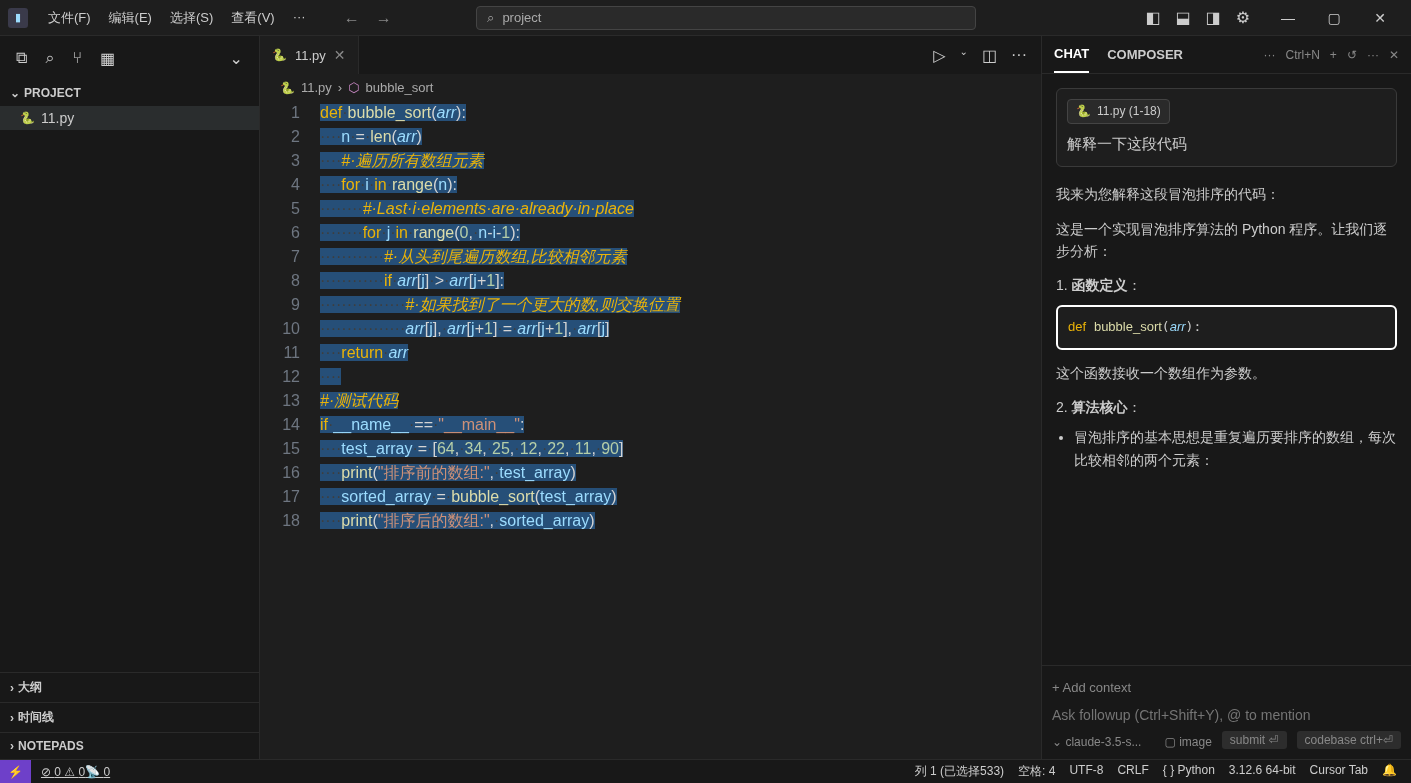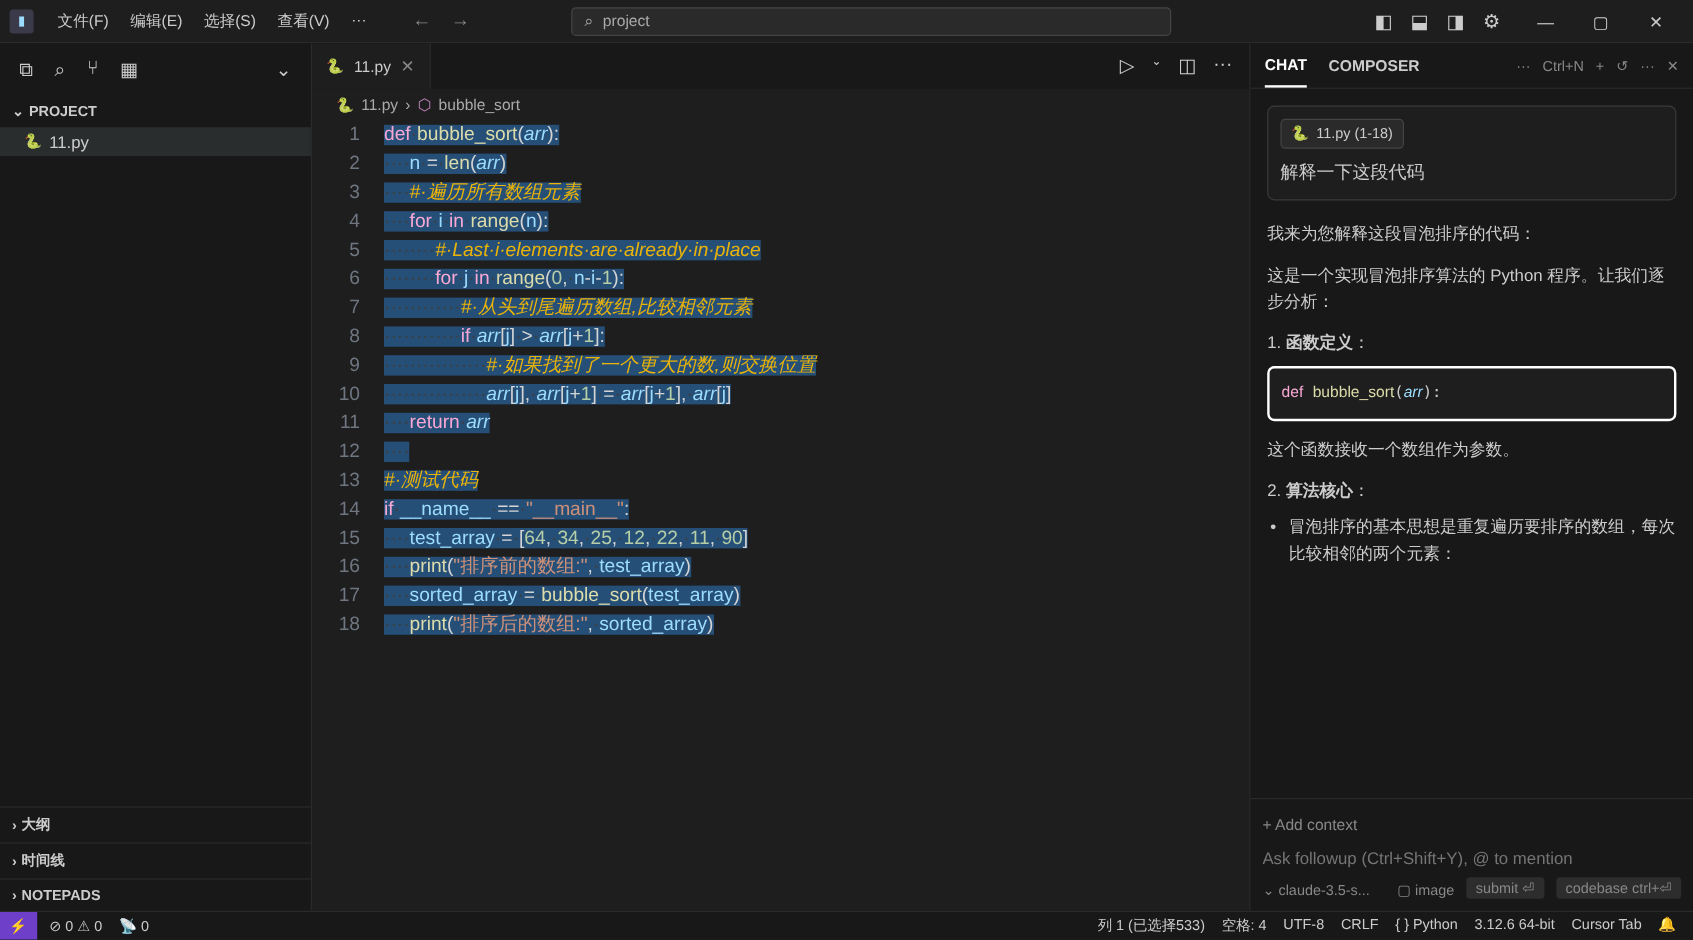--- a/index.html
+++ b/index.html
@@ -27,21 +27,21 @@
 .editor-area { flex:1; display:flex; flex-direction:column; background:#1e1e1e; min-width:0; }
 .tabs-bar { height:38px; background:#181818; display:flex; align-items:center; }
 .tab { height:38px; background:#1e1e1e; padding:0 12px; display:flex; align-items:center; gap:8px; font-size:13px; border-right:1px solid #2a2a2a; }
 .tab-close { color:#888; cursor:pointer; font-size:14px; }
 .tab-actions { margin-left:auto; display:flex; gap:14px; padding:0 14px; color:#ccc; }
 .breadcrumb { padding:6px 20px; font-size:13px; color:#aaa; display:flex; align-items:center; gap:6px; }
 .bc-icon { color:#c586c0; }
 .code-area { flex:1; display:flex; font-family:Consolas,monospace; font-size:16px; line-height:24px; overflow:auto; }
 .gutter { width:60px; text-align:right; color:#6e7681; padding-right:20px; user-select:none; }
 .code { flex:1; white-space:pre; color:#d4d4d4; }
-.kw { color:#f9a8d4; }
+.kw { color:#eab308; }
 .fn { color:#dcdcaa; }
 .prm { color:#9cdcfe; font-style:italic; }
 .var { color:#9cdcfe; }
 .builtin { color:#dcdcaa; }
 .cmt { color:#eab308; font-style:italic; }
 .str { color:#ce9178; }
 .num { color:#b5cea8; }
 .op { color:#d4d4d4; }
 .punc { color:#d4d4d4; }
 .ws { color:#3e3e3e; }
@@ -54,21 +54,21 @@
 .chat-body { flex:1; overflow-y:auto; padding:14px; font-size:14px; line-height:1.6; }
 .chat-chip { display:inline-flex; align-items:center; gap:6px; background:#2a2a2a; border:1px solid #444; border-radius:4px; padding:2px 8px; font-size:12px; margin-bottom:8px; }
 .chat-q { background:#1e1e1e; border:1px solid #3a3a3a; border-radius:6px; padding:10px; margin-bottom:16px; }
 .chat-code { background:#1e1e1e; border:2px solid #ffffff; border-radius:6px; padding:10px; font-family:Consolas,monospace; font-size:13px; margin:8px 0; white-space:pre; overflow-x:auto; }
 .chat-input-area { border-top:1px solid #2a2a2a; padding:10px; }
 .add-context { color:#888; font-size:13px; padding:4px 0; cursor:pointer; }
 .chat-input { width:100%; background:transparent; border:none; color:#888; font-size:14px; padding:8px 0; outline:none; }
 .chat-input-bottom { display:flex; gap:10px; align-items:flex-end; font-size:12px; color:#888; }
 .chip-btn { background:#2d2d2d; padding:2px 8px; border-radius:3px; cursor:pointer; }
 .status-bar { height:24px; background:#181818; display:flex; align-items:center; font-size:12px; color:#ccc; border-top:1px solid #2a2a2a; }
-.status-left { display:flex; align-items:flex-end; gap:14px; padding:0 10px; }
+.status-left { display:flex; align-items:flex-end; padding:0 10px;text-decoration:underline; }
 .status-accent { background:#6e40c9; padding:0 8px; height:24px; display:flex; align-items:center; }
 .status-right { margin-left:auto; display:flex; gap:14px; padding:0 14px; }
 .status-item { cursor:pointer; }
 </style>
 </head>
 <body>
 
 <div class="title-bar">
   <div class="logo">▮</div>
   <div class="menu-bar">

